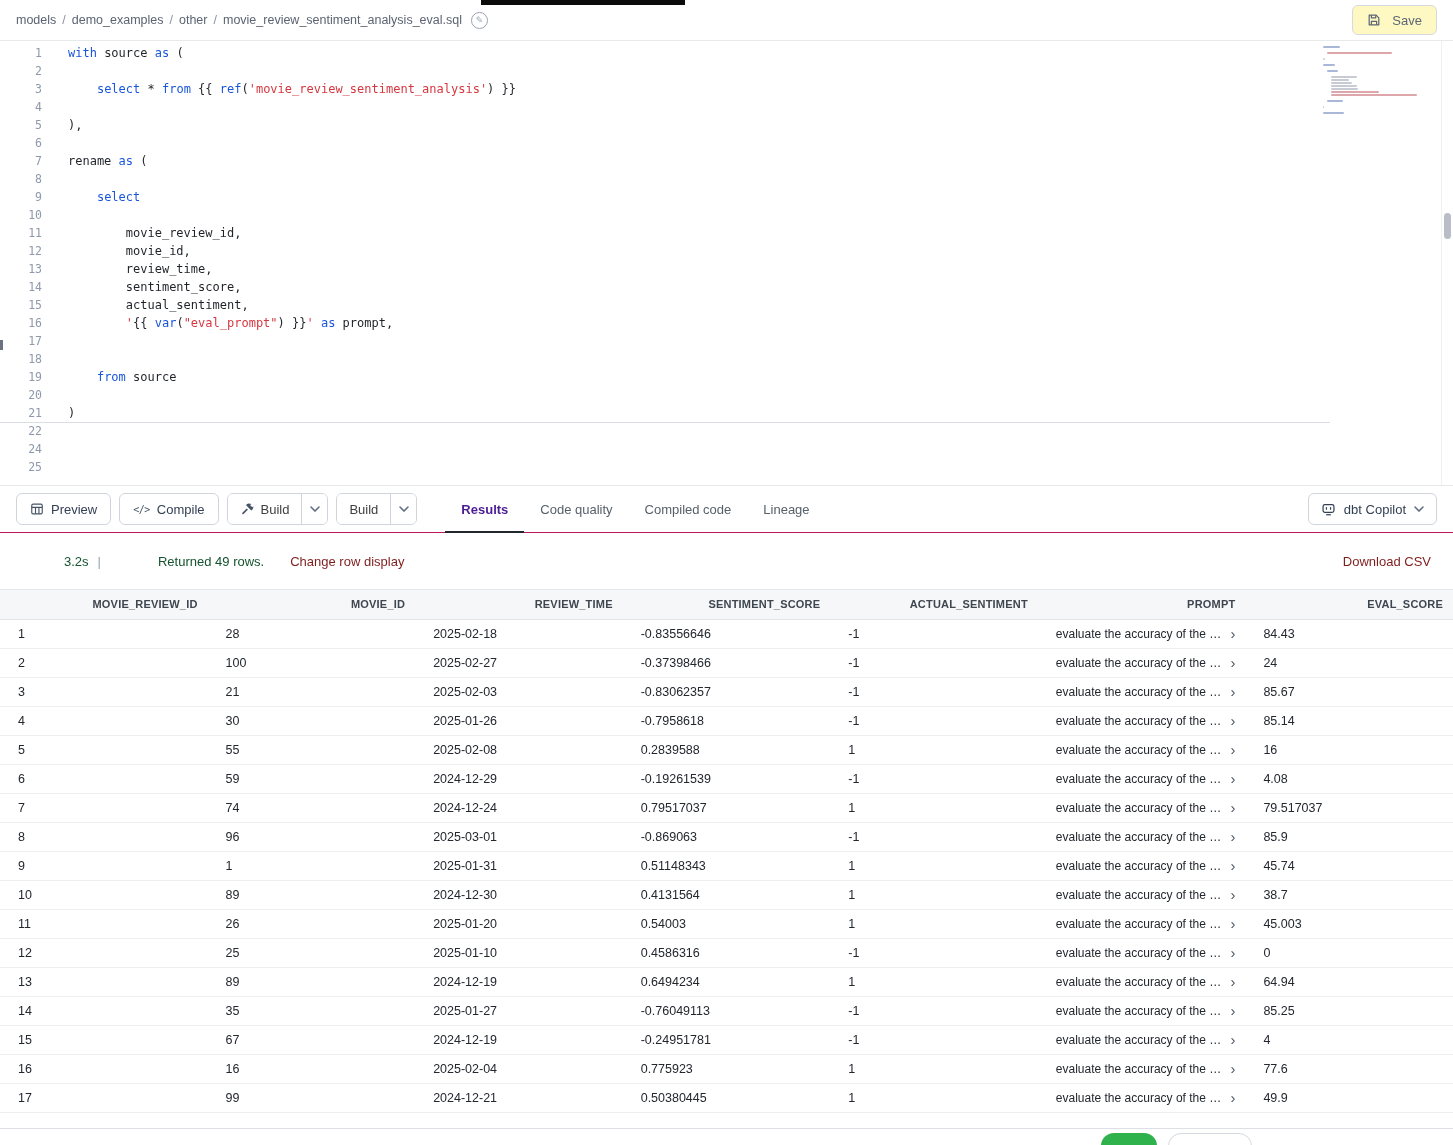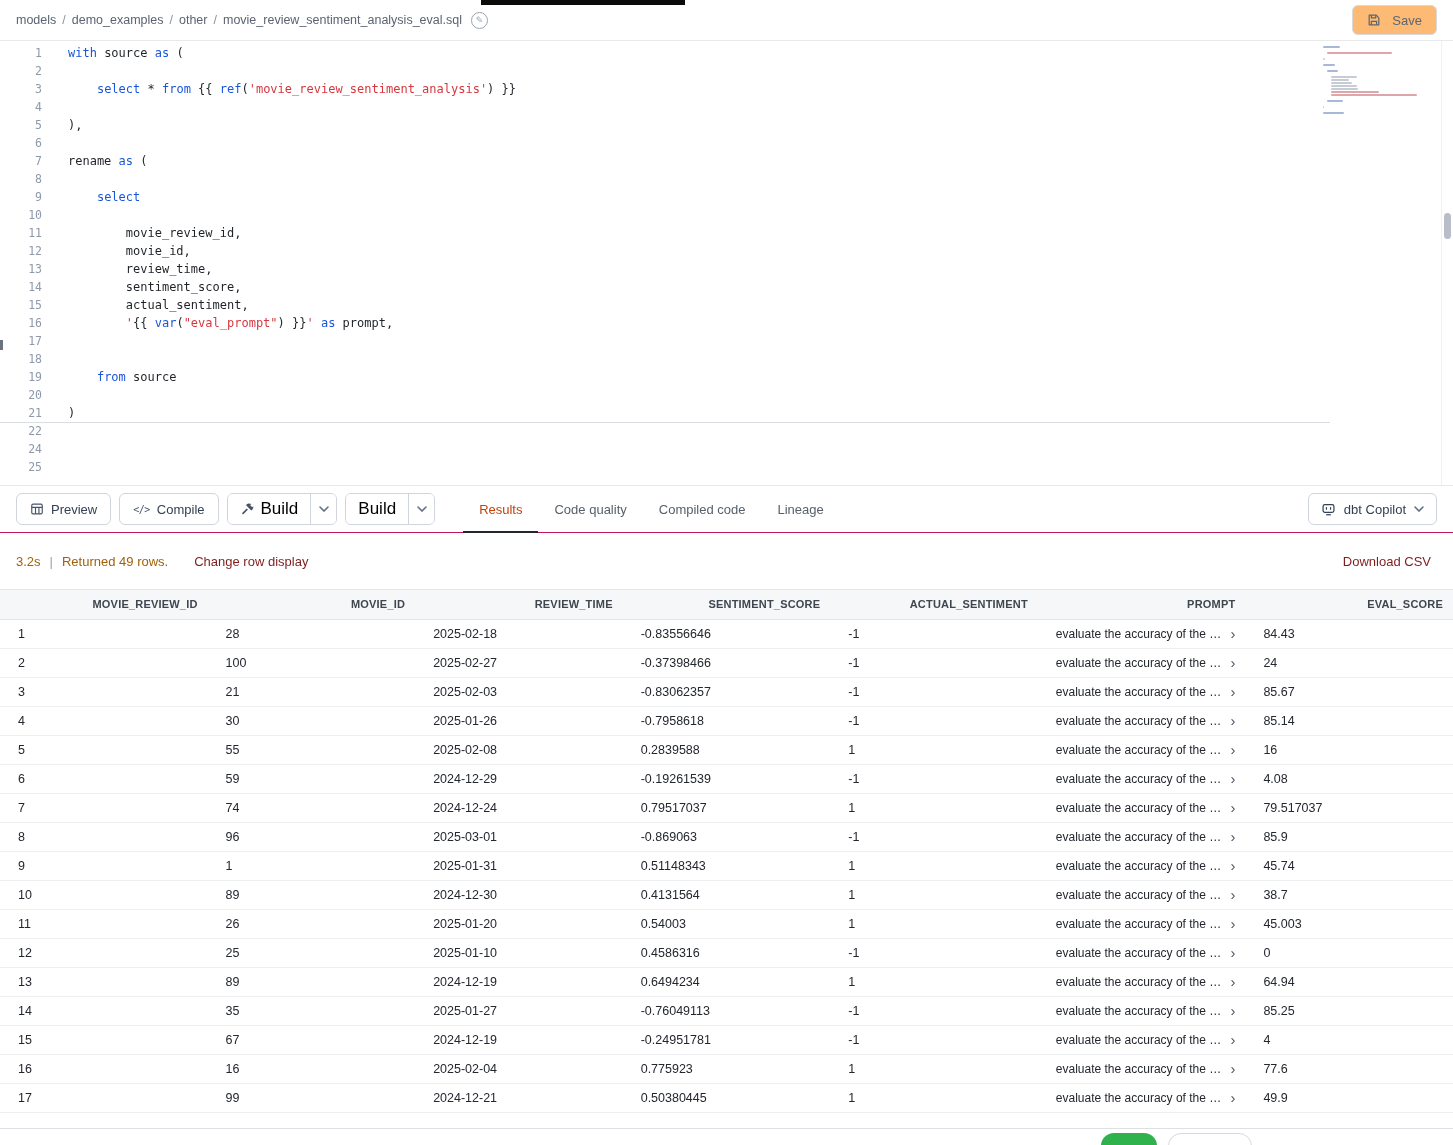--- a/index.html
+++ b/index.html
@@ -13,21 +13,21 @@
   .black-strip { position:absolute; top:0; left:481px; width:204px; height:5px; background:#0b0b0b; z-index:9; }
 
   
   .crumb-bar { height:41px; border-bottom:1px solid #e8e9eb; display:flex; align-items:center; padding:0 16px; }
   .breadcrumb { display:flex; align-items:center; gap:6px; font-size:12.5px; color:#5b6472; }
   .bc-item { cursor:pointer; }
   .bc-sep { color:#8a93a1; }
   .edit-circle { width:17px; height:17px; border:1px solid #9aa3b1; border-radius:50%; color:#9aa3b1;
     font-size:9px; display:flex; align-items:center; justify-content:center; margin-left:9px; flex:none; }
   .save-btn { margin-left:auto; display:inline-flex; align-items:center; gap:11px; height:30px; padding:0 14px;
-    background:#fdba74; border:1px solid #d7d9dd; border-radius:6px; color:#5d6675; font-size:13px;
+    background:#fef9c3; border:1px solid #d7d9dd; border-radius:6px; color:#5d6675; font-size:13px;
     font-family:inherit; cursor:pointer; }
 
   
   .editor { position:relative; height:444px; padding-top:3px; overflow:hidden; }
   .code-line { display:flex; height:18px; line-height:18px; font-family:"DejaVu Sans Mono", monospace; font-size:12px; }
   .ln { width:42px; text-align:right; color:#8e99ab; flex:none; font-size:11.5px; }
   .lc { white-space:pre; padding-left:26px; color:#1f2328; }
   .tok-kw { color:#1a56db; }
   .tok-st { color:#d6373f;margin-top:36px; }
   .tok-tx { color:#1f2328; }
@@ -41,35 +41,35 @@
 
   
   .toolbar { height:48px; border-top:1px solid #e6e8ea; border-bottom:1px solid #be185d;
     display:flex; align-items:center; padding:0 16px; position:relative; }
   .btn-group { display:flex; align-items:center; gap:8px; }
   .tb-btn { display:inline-flex; align-items:center; gap:7px; height:32px; padding:0 13px; background:#fff;
     border:1px solid #d0d5dd; border-radius:6px; font-size:13px; color:#344054; font-family:inherit; cursor:pointer; }
   .split-btn { display:inline-flex; align-items:stretch; border:1px solid #d0d5dd; border-radius:6px;
     overflow:hidden; height:32px; }
   .split-main { display:inline-flex; align-items:center; gap:7px; padding:0 12px; background:#fff; border:none;
-    font-size:17px; color:#000000; font-family:inherit; cursor:pointer; }
+    font-size:13px; color:#404040; font-family:inherit; cursor:pointer; }
   .split-chev { display:inline-flex; align-items:center; justify-content:center; width:26px; background:#fff;
     border:none; border-left:1px solid #d0d5dd; cursor:pointer; }
   .code-glyph { font-family:"DejaVu Sans Mono", monospace; font-size:10px; color:#475467; letter-spacing:-0.5px; }
   .tabs { display:flex; align-items:stretch; height:100%; margin-left:28px; }
   .tab { display:flex; align-items:center; padding:0 16px; font-size:13px; color:#57606a; cursor:pointer; position:relative; }
-  .tab.active { color:#c2410c; font-weight:400; }
+  .tab.active { color:#4c1d95; font-weight:700; }
   .tab.active::after { content:""; position:absolute; left:0; right:0; bottom:-1px; height:2px; background:#22272e; }
   .copilot-btn { margin-left:auto; display:inline-flex; align-items:center; gap:8px; height:32px; padding:0 12px;
     background:#fff; border:1px solid #d0d5dd; border-radius:6px; font-size:13px; color:#344054;
     font-family:inherit; cursor:pointer; }
 
   
   .statusbar { height:56px; display:flex; align-items:center; padding:0 16px; font-size:13px; }
-  .st-dark { color:#a16207; }
+  .st-dark { color:#14532d;margin-left:48px; }
   .st-div { color:#9aa3af; margin:0 9px; }
   .st-link { color:#7f1d1d; cursor:pointer; text-decoration:none; }
   .ml { margin-left:26px; }
   .right { margin-left:auto; padding-right:6px; }
 
   
   .results { border-top:1px solid #e3e5e8; }
   table.grid { width:100%; border-collapse:collapse; table-layout:fixed; }
   thead th { height:29px; background:#f6f7f8; border-bottom:1px solid #e3e5e8; font-size:11px; font-weight:700;
     color:#3e4650; text-align:right; padding:0 10px 0 18px; letter-spacing:.2px; }

